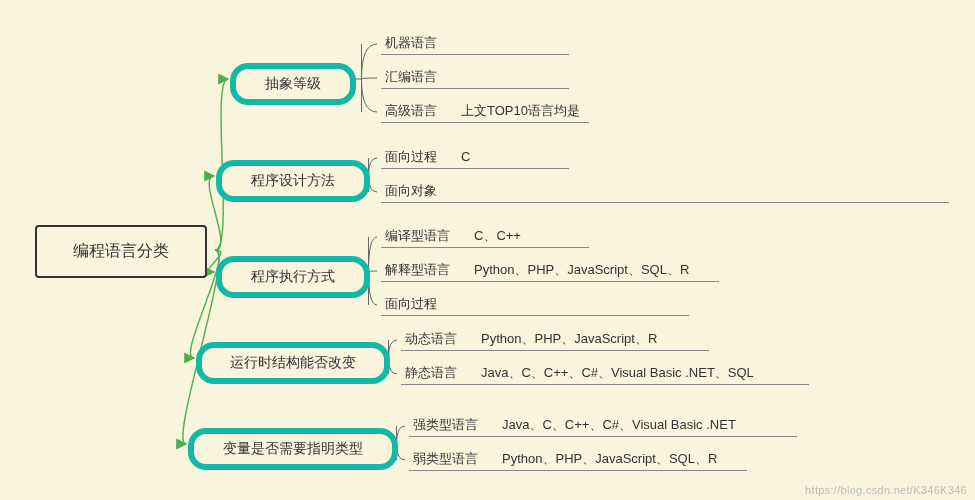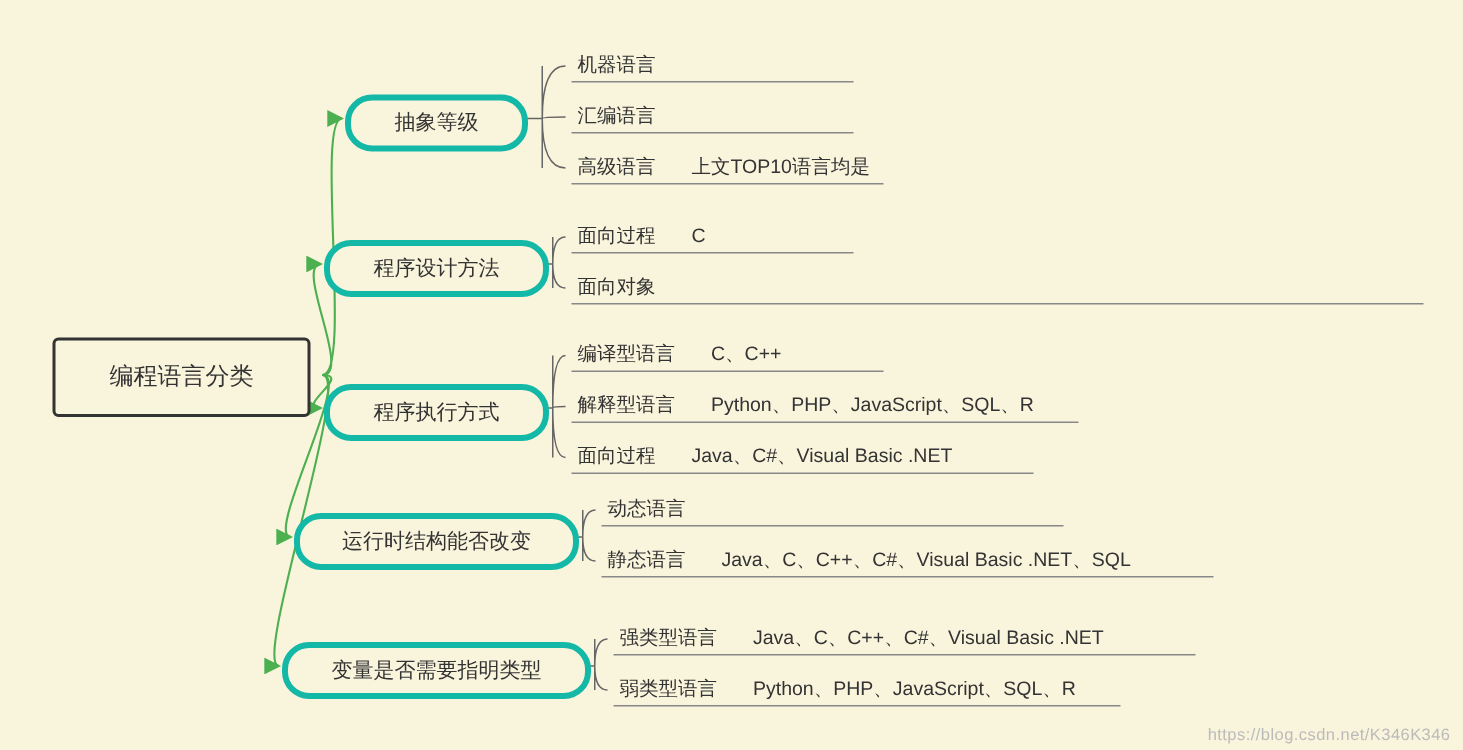--- a/index.html
+++ b/index.html
@@ -8,21 +8,21 @@
     background:#f9f4dc;
     font-family:"Microsoft YaHei","PingFang SC",Arial,sans-serif;
     font-size:13px;position:relative;color:#333;
   }
   .root{
     position:absolute;left:35px;top:225px;
     border:2px solid #333;border-radius:4px;
     padding:14px 36px;font-size:16px;background:#f9f4dc;
   }
   .branch{
-    position:absolute;border:4px solid #14b8a6;border-radius:18px;
+    position:absolute;border:6px solid #14b8a6;border-radius:18px;
     padding:6px 14px;background:#f9f4dc;font-size:14px;white-space:nowrap;
     text-align:center;
   }
   .leaf-row{
     position:absolute;display:flex;align-items:baseline;
     border-bottom:1px solid #888;padding:0 4px 2px 4px;white-space:nowrap;
   }
   .leaf-label{display:inline-block;}
   .leaf-detail{display:inline-block;margin-left:24px;}
   svg.connectors{position:absolute;left:0;top:0;pointer-events:none;}
@@ -90,24 +90,24 @@
     <div class="leaf-row" style="left: 381px; top: 227px; min-width: 200px;">
       <span class="leaf-label">编译型语言</span>
       <span class="leaf-detail">C、C++</span>
     </div>
     <div class="leaf-row" style="left: 381px; top: 261px; min-width: 330px;">
       <span class="leaf-label">解释型语言</span>
       <span class="leaf-detail">Python、PHP、JavaScript、SQL、R</span>
     </div>
     <div class="leaf-row" style="left: 381px; top: 295px; min-width: 300px;">
       <span class="leaf-label">面向过程</span>
-      <span class="leaf-detail">Java、C#、Visual Basic .NET</span>
     </div>
     <div class="leaf-row" style="left: 401px; top: 330px; min-width: 300px;">
       <span class="leaf-label">动态语言</span>
+      <span class="leaf-detail">Python、PHP、JavaScript、R</span>
     </div>
     <div class="leaf-row" style="left: 401px; top: 364px; min-width: 400px;">
       <span class="leaf-label">静态语言</span>
       <span class="leaf-detail">Java、C、C++、C#、Visual Basic .NET、SQL</span>
     </div>
     <div class="leaf-row" style="left: 409px; top: 416px; min-width: 380px;">
       <span class="leaf-label">强类型语言</span>
       <span class="leaf-detail">Java、C、C++、C#、Visual Basic .NET</span>
     </div>
     <div class="leaf-row" style="left: 409px; top: 450px; min-width: 330px;">

